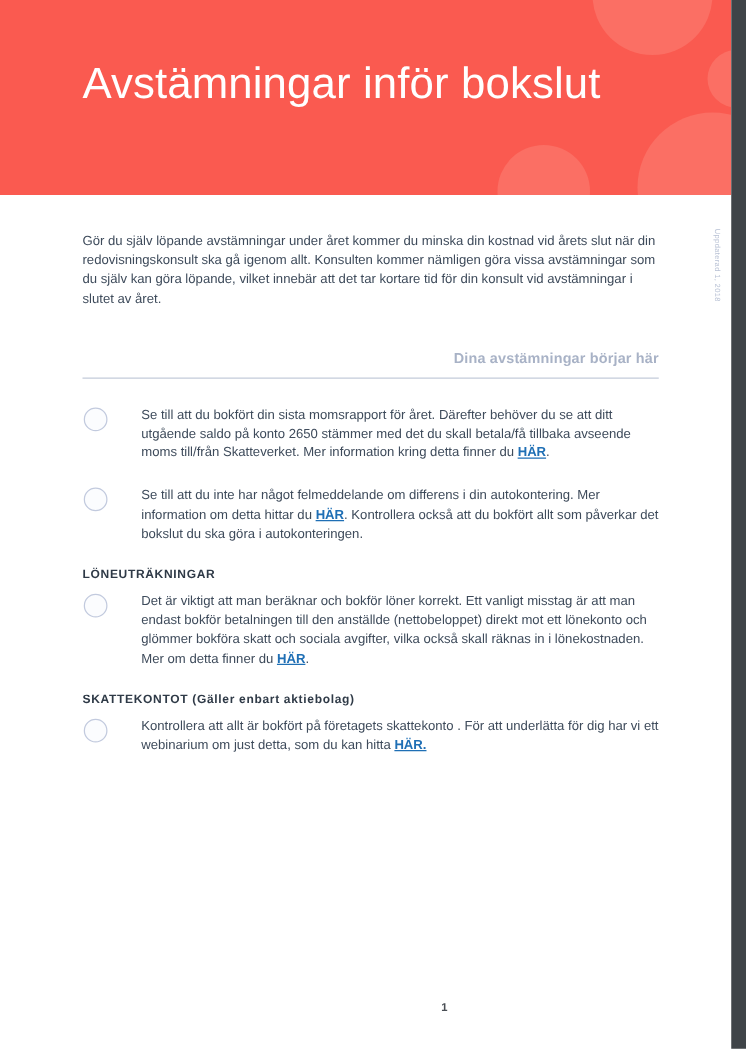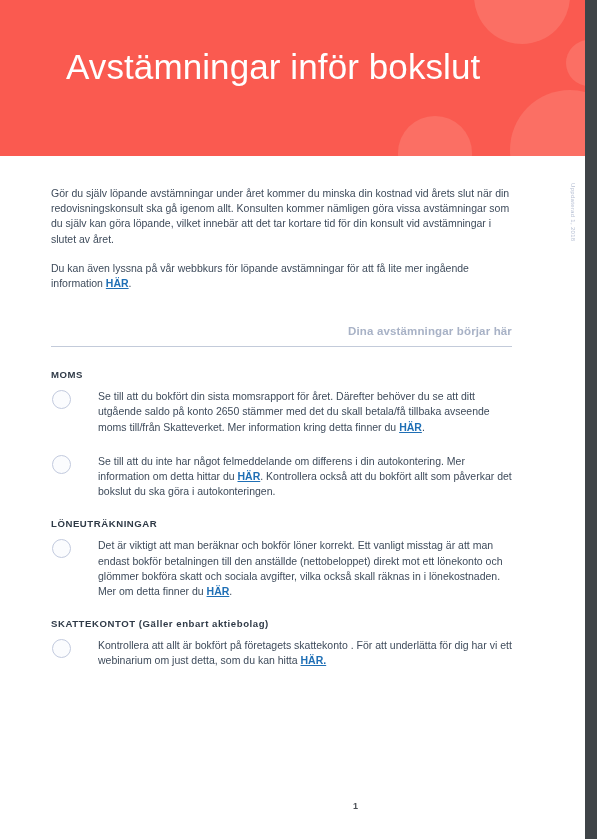--- a/index.html
+++ b/index.html
@@ -75,21 +75,21 @@
     transform-origin: 8px 8px;
     font-size: 6px;
     letter-spacing: 0.3px;
     color: #b8c1d4;
     white-space: nowrap;
   }
 
   
   #content {
     position: absolute;
-    left: 51px;
+    left: 66px;
     top: 186px;
     width: 461px;
   }
 
   p.para {
     margin: 0 0 14px 0;
     font-size: 10.5px;
     line-height: 15.2px;
     color: #3e4b5b;
     font-weight: 400;
@@ -187,31 +187,29 @@
     <div id="header-title">Avstämningar inför bokslut</div>
   </div>
 
   <div id="side-note">Uppdaterad 1, 2018</div>
 
   <div id="content">
 
     <p class="para">Gör du själv löpande avstämningar under året kommer du minska din kostnad vid årets slut när din redovisningskonsult ska gå igenom allt. Konsulten kommer nämligen göra vissa avstämningar som du själv kan göra löpande, vilket innebär att det tar kortare tid för din konsult vid avstämningar i slutet av året.</p>
 
 
-    <p class="para tight"><span>Du kan även lyssna på vår webbkurs för löpande avstämningar för att få lite mer ingående information </span><span class="doclink">HÄR</span><span>.</span></p>
 
     <div id="section-head-wrap">
       <div id="section-head">Dina avstämningar börjar här</div>
       <div id="section-rule"></div>
     </div>
 
     <div id="checklist">
 
       <div class="check-block">
-        <div class="check-label">MOMS</div>
         <div class="check-row">
           <span class="check-circle"></span>
           <div class="check-text"><span>Se till att du bokfört din sista momsrapport för året. Därefter behöver du se  att ditt utgående saldo på konto 2650 stämmer med det du skall betala/få tillbaka avseende moms till/från Skatteverket. Mer information kring detta finner du </span><span class="doclink">HÄR</span><span>.</span></div>
         </div>
       </div>
 
       <div class="check-block">
         <div class="check-row">
           <span class="check-circle"></span>
           <div class="check-text"><span>Se till att du inte har något felmeddelande om differens i din autokontering. Mer information om detta hittar du </span><span class="doclink">HÄR</span><span>. Kontrollera också att du bokfört allt som påverkar det bokslut du ska göra i autokonteringen.</span></div>

